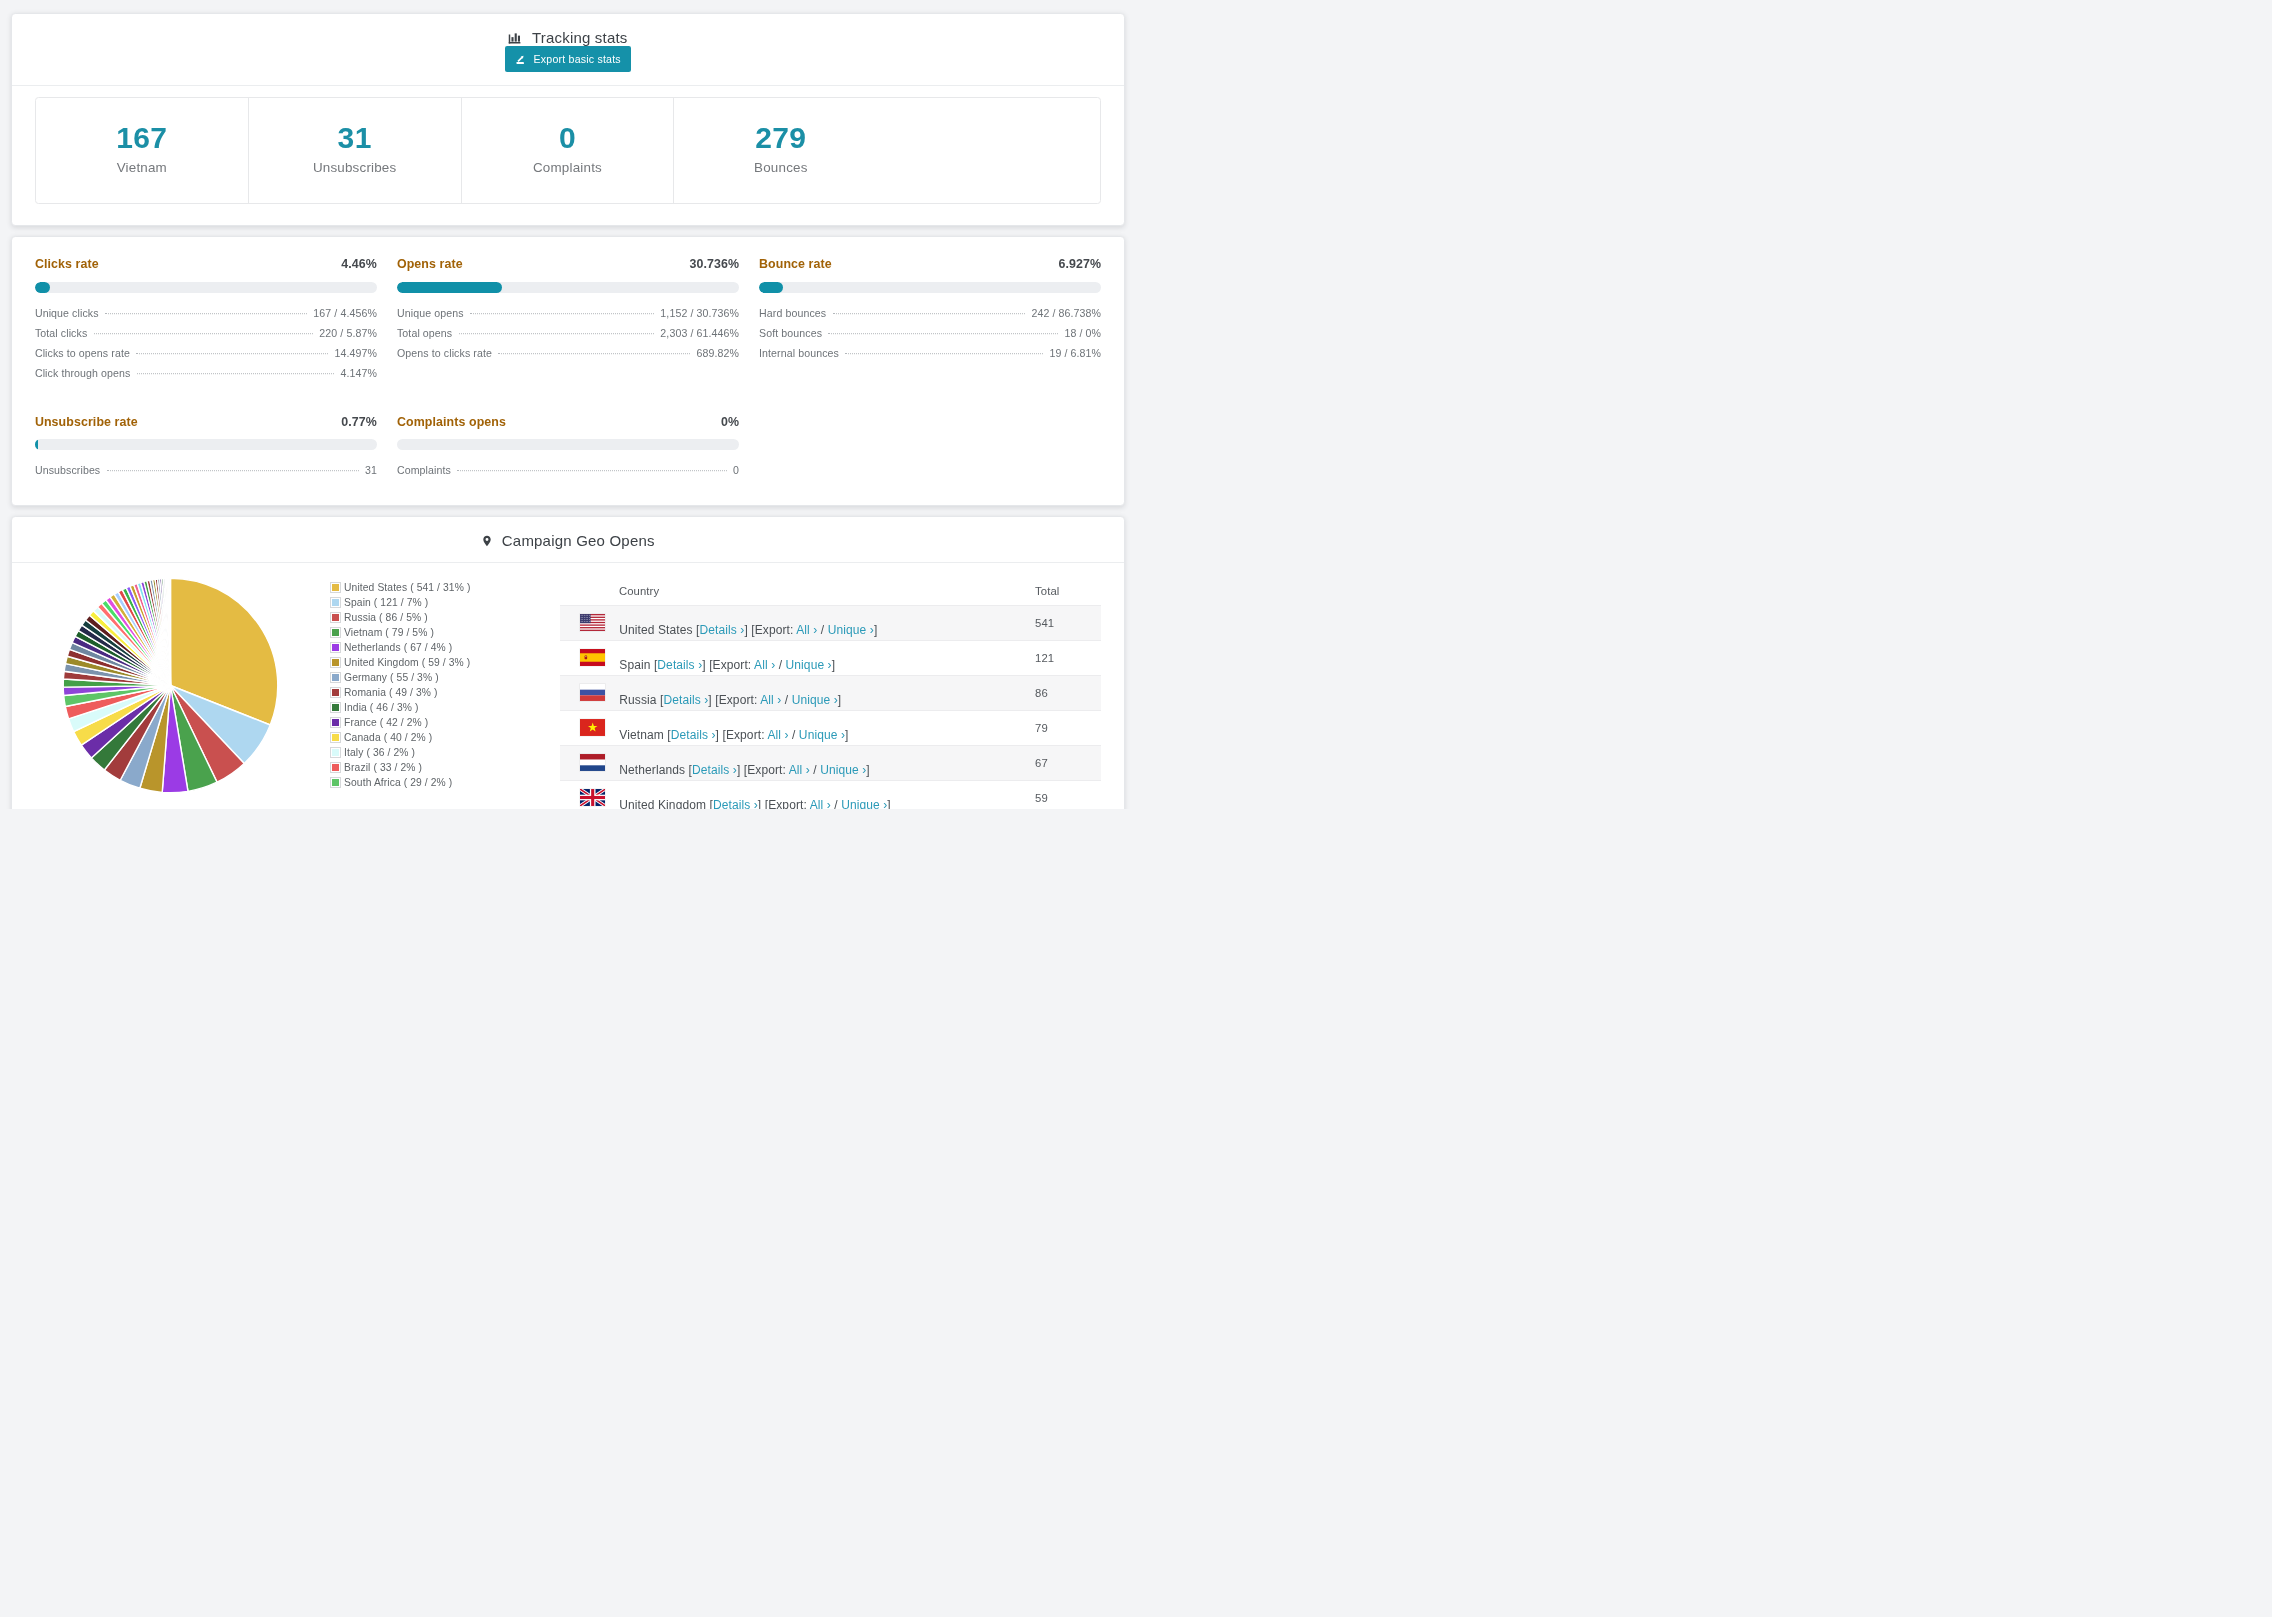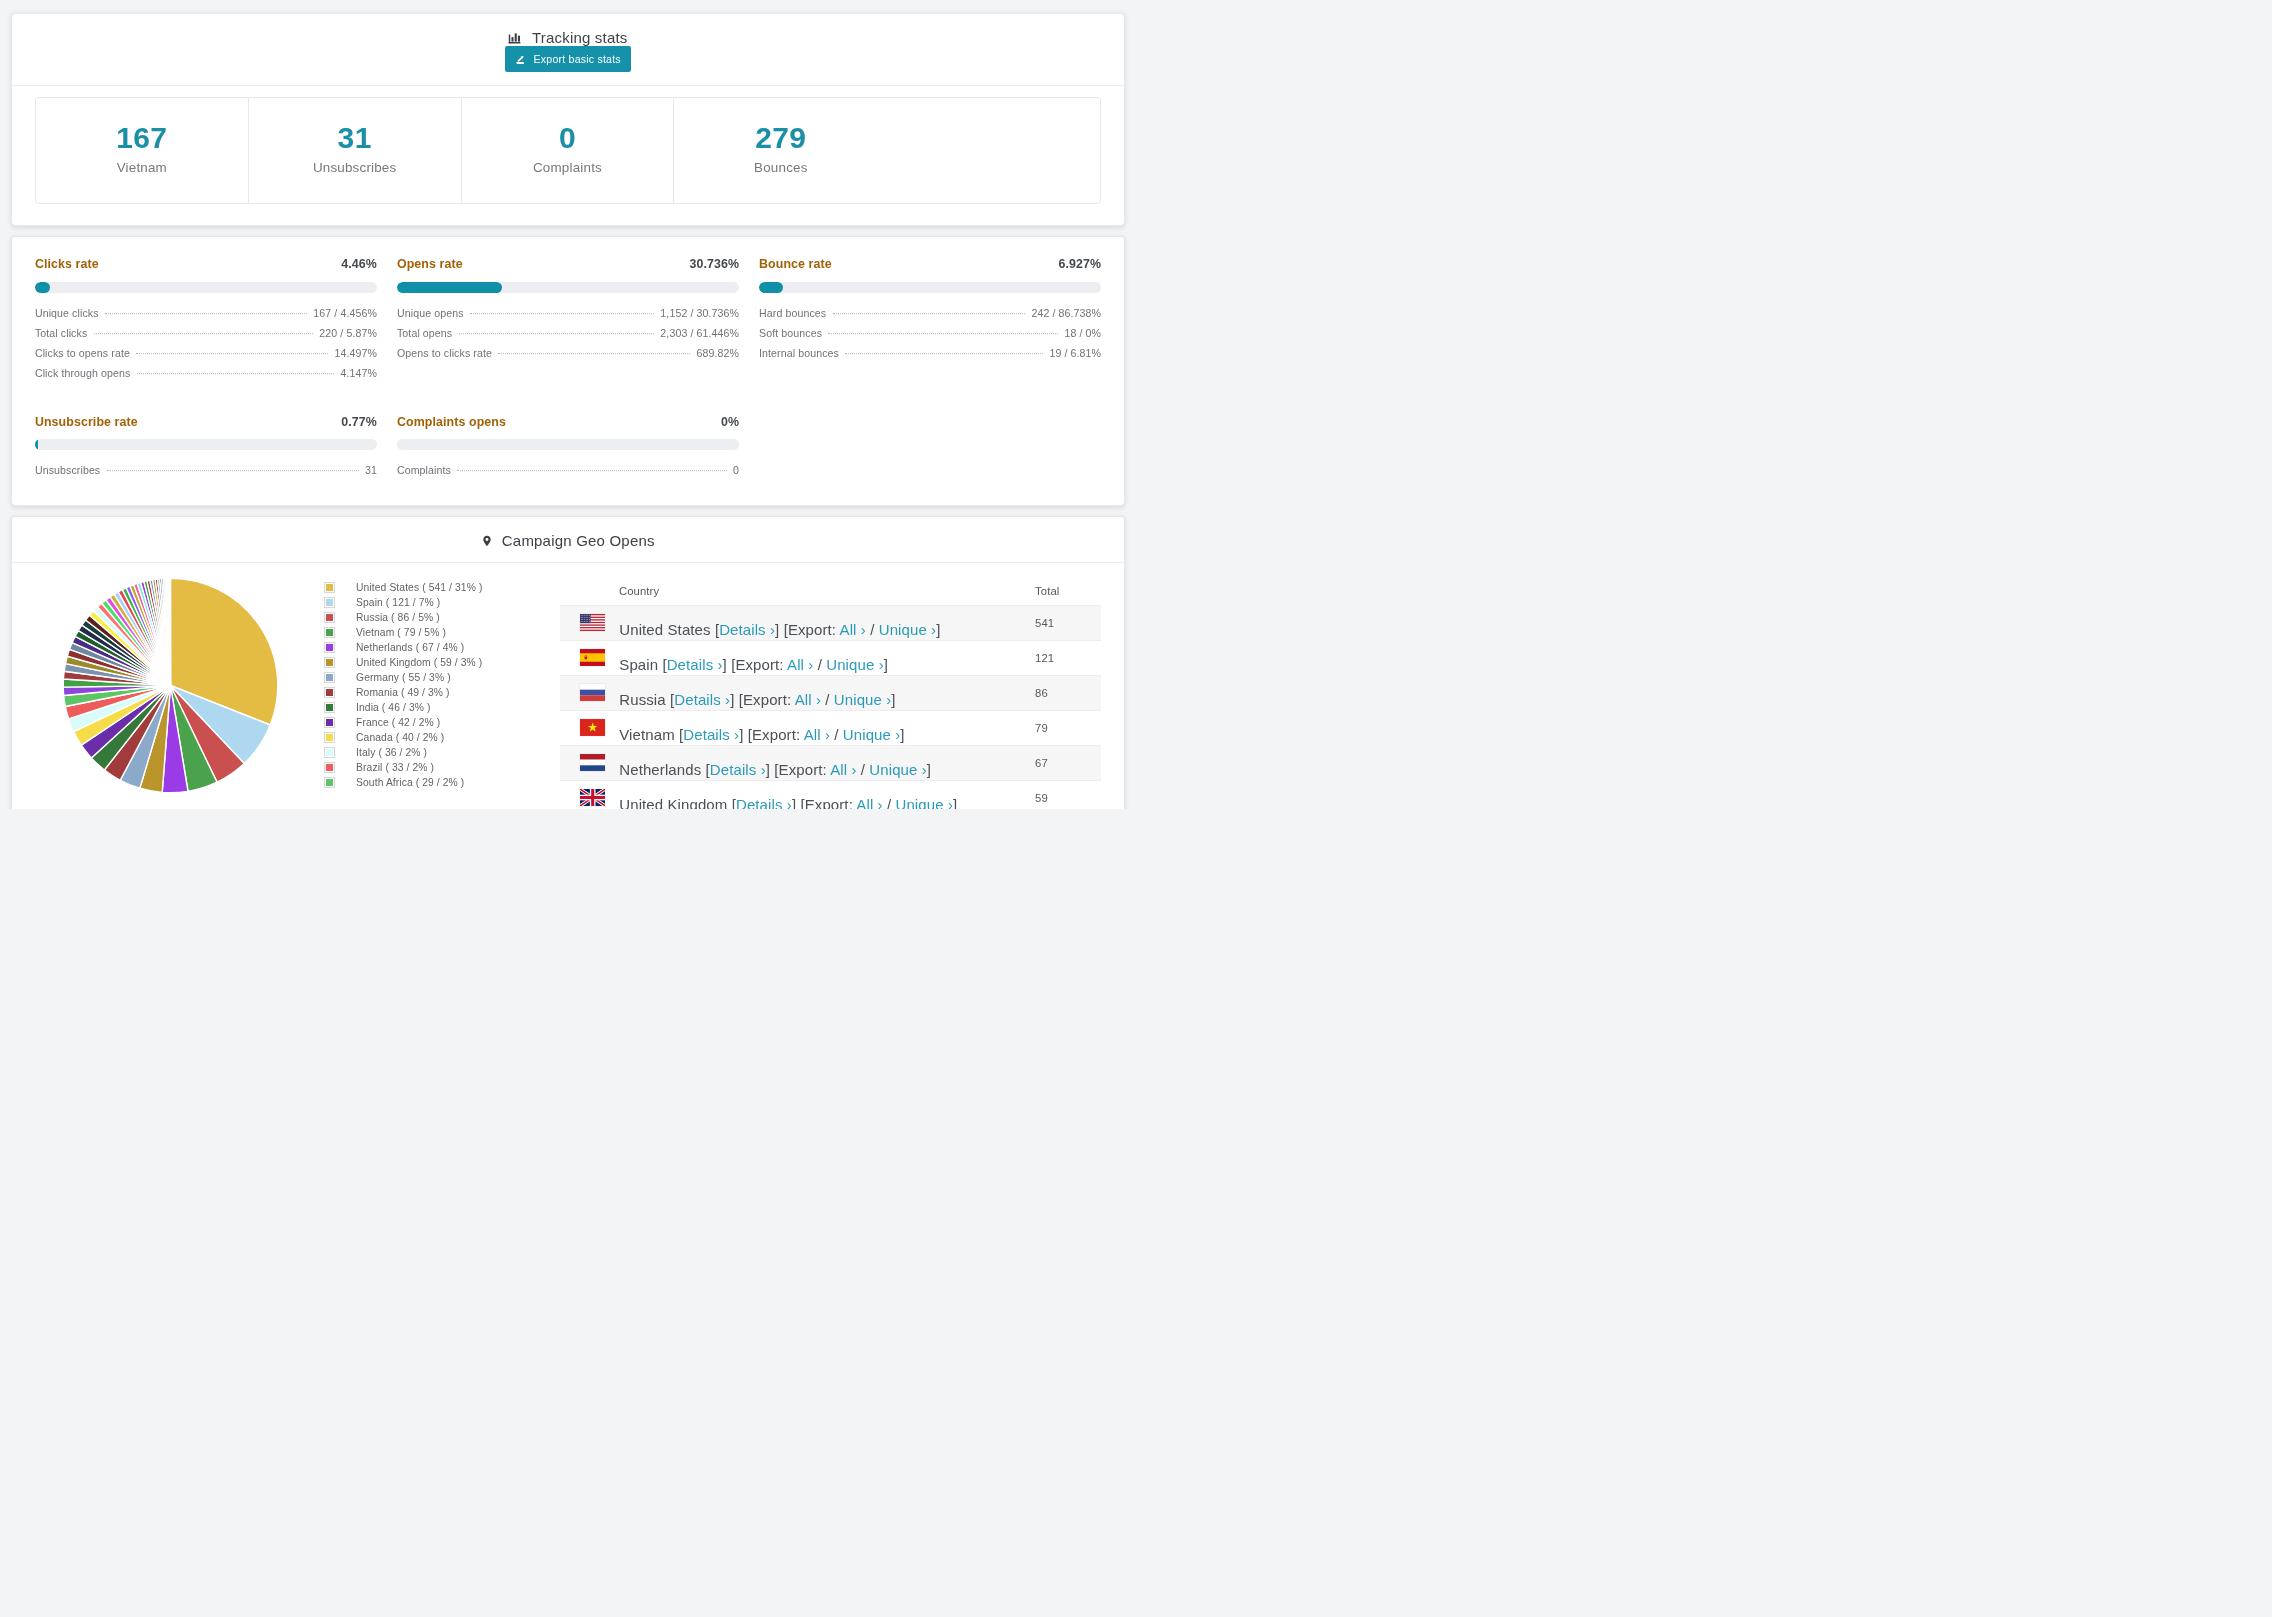--- a/index.html
+++ b/index.html
@@ -58,38 +58,38 @@
   .rrow{display:flex;align-items:baseline;height:20px;}
   .rlabel{font-size:10.6px;color:#6e7378;white-space:nowrap;letter-spacing:0.1px;}
   .leader{flex:1;border-bottom:0.7px dotted #b3b7bb;margin:0 6.4px;transform:translateY(-2.8px);}
   .rvalue{font-size:10.6px;color:#6e7378;white-space:nowrap;letter-spacing:0.1px;}
   
   .card.geo{margin-top:10px;height:315px;overflow:hidden;position:relative;}
   .geo-content{display:flex;align-items:flex-start;padding:0 22.6px;}
   .pie-col{width:289px;flex:0 0 289px;}
   .pie-col svg{display:block;margin:11.3px 0 0 24px;}
   .legend-col{width:236px;flex:0 0 236px;padding-top:17px;}
-  .legend-item{display:flex;align-items:center;gap:21px;height:15px;}
+  .legend-item{display:flex;align-items:center;gap:3px;height:15px;margin-left:6px;}
   .legend-swatch{
     width:9.2px;height:9.2px;flex:0 0 9.2px;
     border:1.4px solid #d6d8da;outline:0.7px solid #fff;outline-offset:-2.1px;
   }
   .legend-text{font-size:10.3px;color:#5f6468;letter-spacing:0.1px;white-space:nowrap;}
   .table-col{flex:1;margin-top:14px;}
   .trow-header{display:flex;align-items:center;height:28px;}
   .th-country{flex:1;padding-left:59px;font-size:11.3px;color:#55595e;letter-spacing:0.1px;}
   .th-total{width:66px;font-size:11.3px;color:#55595e;letter-spacing:0.1px;}
   .trow{
     display:flex;align-items:center;height:34px;
     border-top:0.7px solid #ececee;
   }
   .trow.stripe{background:#f6f6f7;}
   .flag{width:25.4px;height:17px;flex:0 0 25.4px;margin-left:20px;box-shadow:0 0 0 0.7px rgba(0,0,0,.06);}
   .flag svg{display:block;width:25.4px;height:17px;}
-  .row-text{flex:1;margin-left:14px;font-size:15px;color:#4b5055;letter-spacing:0.1px;white-space:nowrap;margin-top:14px;}
+  .row-text{flex:1;margin-left:14px;font-size:12px;color:#4b5055;letter-spacing:0.1px;white-space:nowrap;margin-top:14px;}
   .row-text a{color:#2b9ab8;text-decoration:none;cursor:pointer;}
   .row-total{width:66px;font-size:11.3px;color:#55595e;}
   .icon{display:inline-flex;line-height:0;}
 </style>
 </head>
 <body>
 
 <div class="page">
 
   <section class="card tracking">

